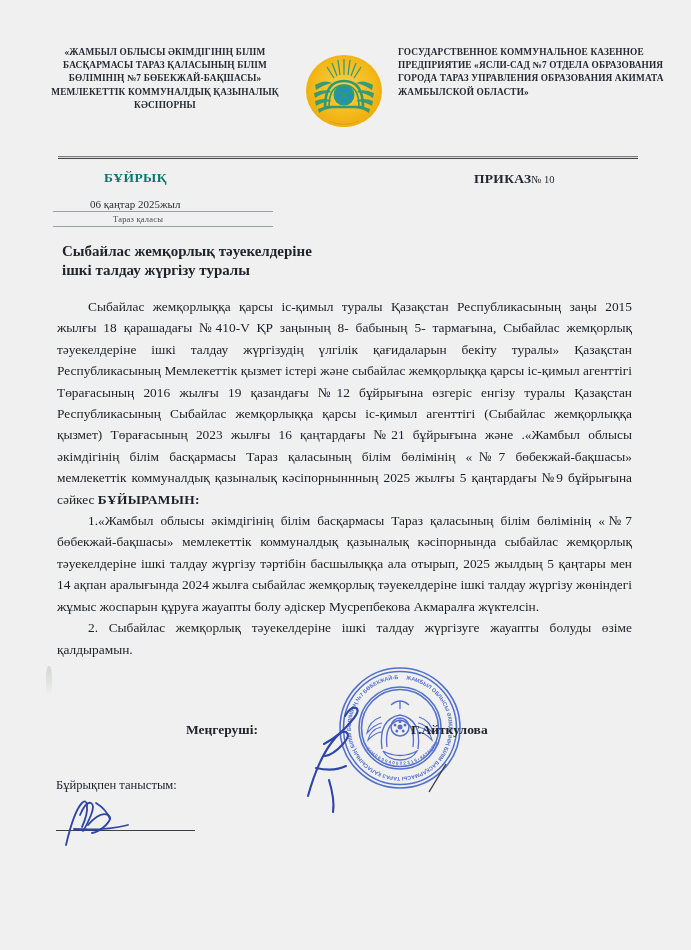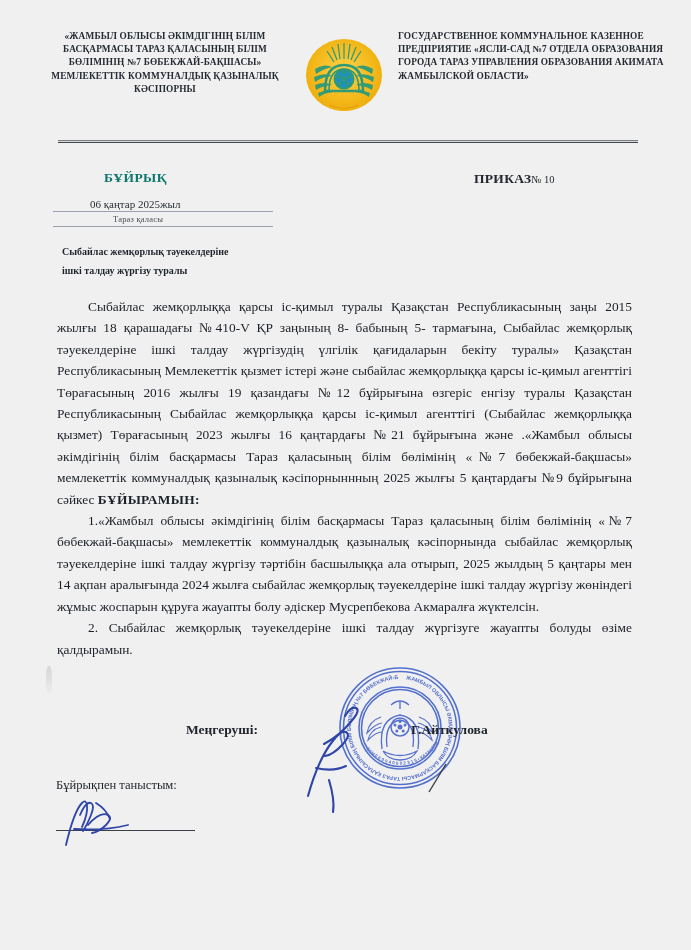--- a/index.html
+++ b/index.html
@@ -19,21 +19,21 @@
   .page {
     position: relative;
     width: 691px;
     height: 950px;
   }
 
   
   .header {
     position: absolute;
     left: 0;
-    top: 0;
+    top: 16px;
     width: 568px;
     height: 135px;
   }
   .hdr-left {
     position: absolute;
     left: 36px;
     top: 30px;
     width: 258px;
     text-align: center;
     font-family: "Liberation Serif", "DejaVu Serif", serif;
@@ -133,21 +133,21 @@
     width: 220px;
   }
 
   
   .subject {
     position: absolute;
     left: 62px;
     top: 242px;
     width: 420px;
     font-weight: bold;
-    font-size: 10px;
+    font-size: 15px;
     line-height: 19px;
     color: #1f232b;
   }
 
   
   .body-text {
     position: absolute;
     left: 57px;
     top: 296px;
     width: 583px;

